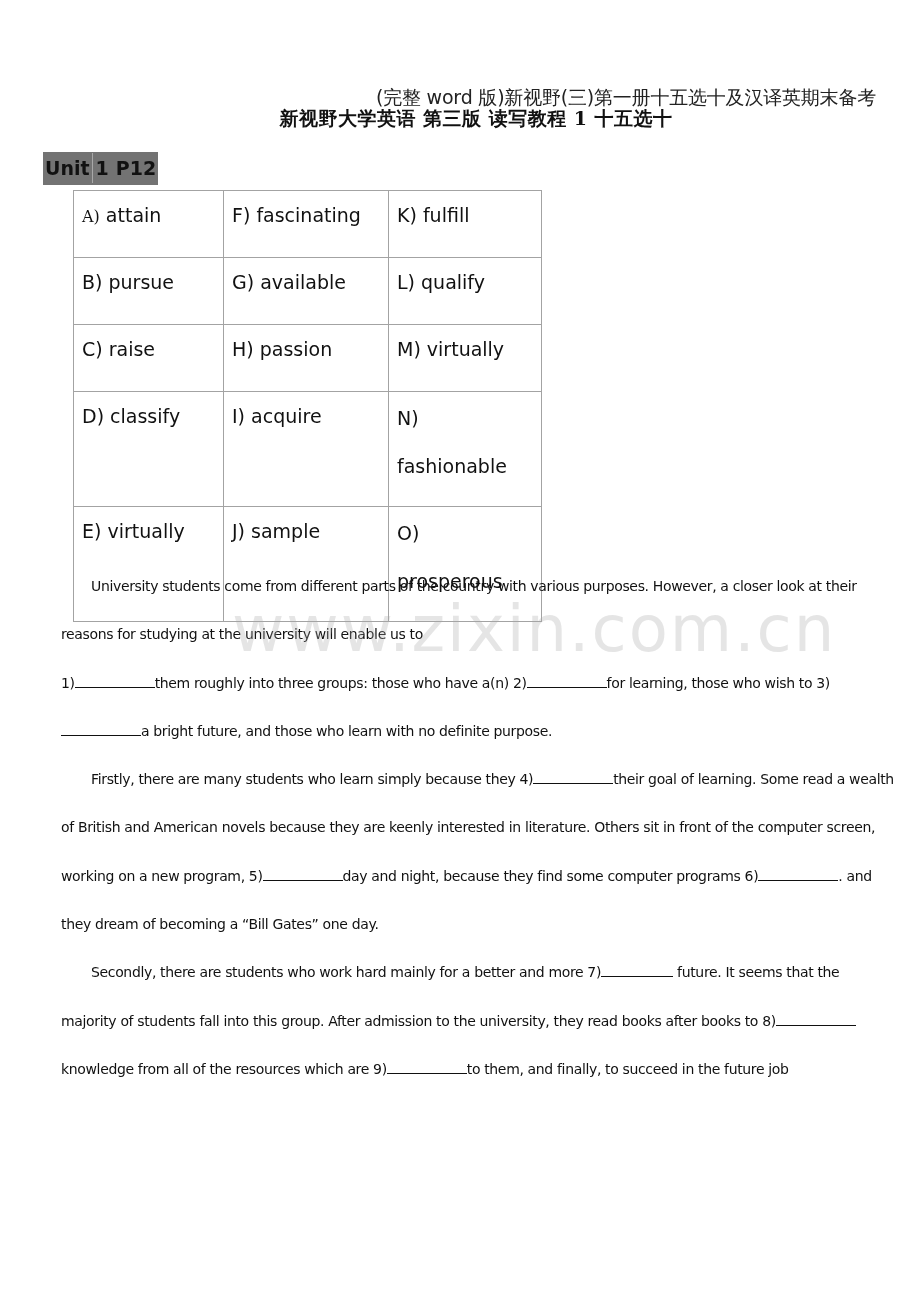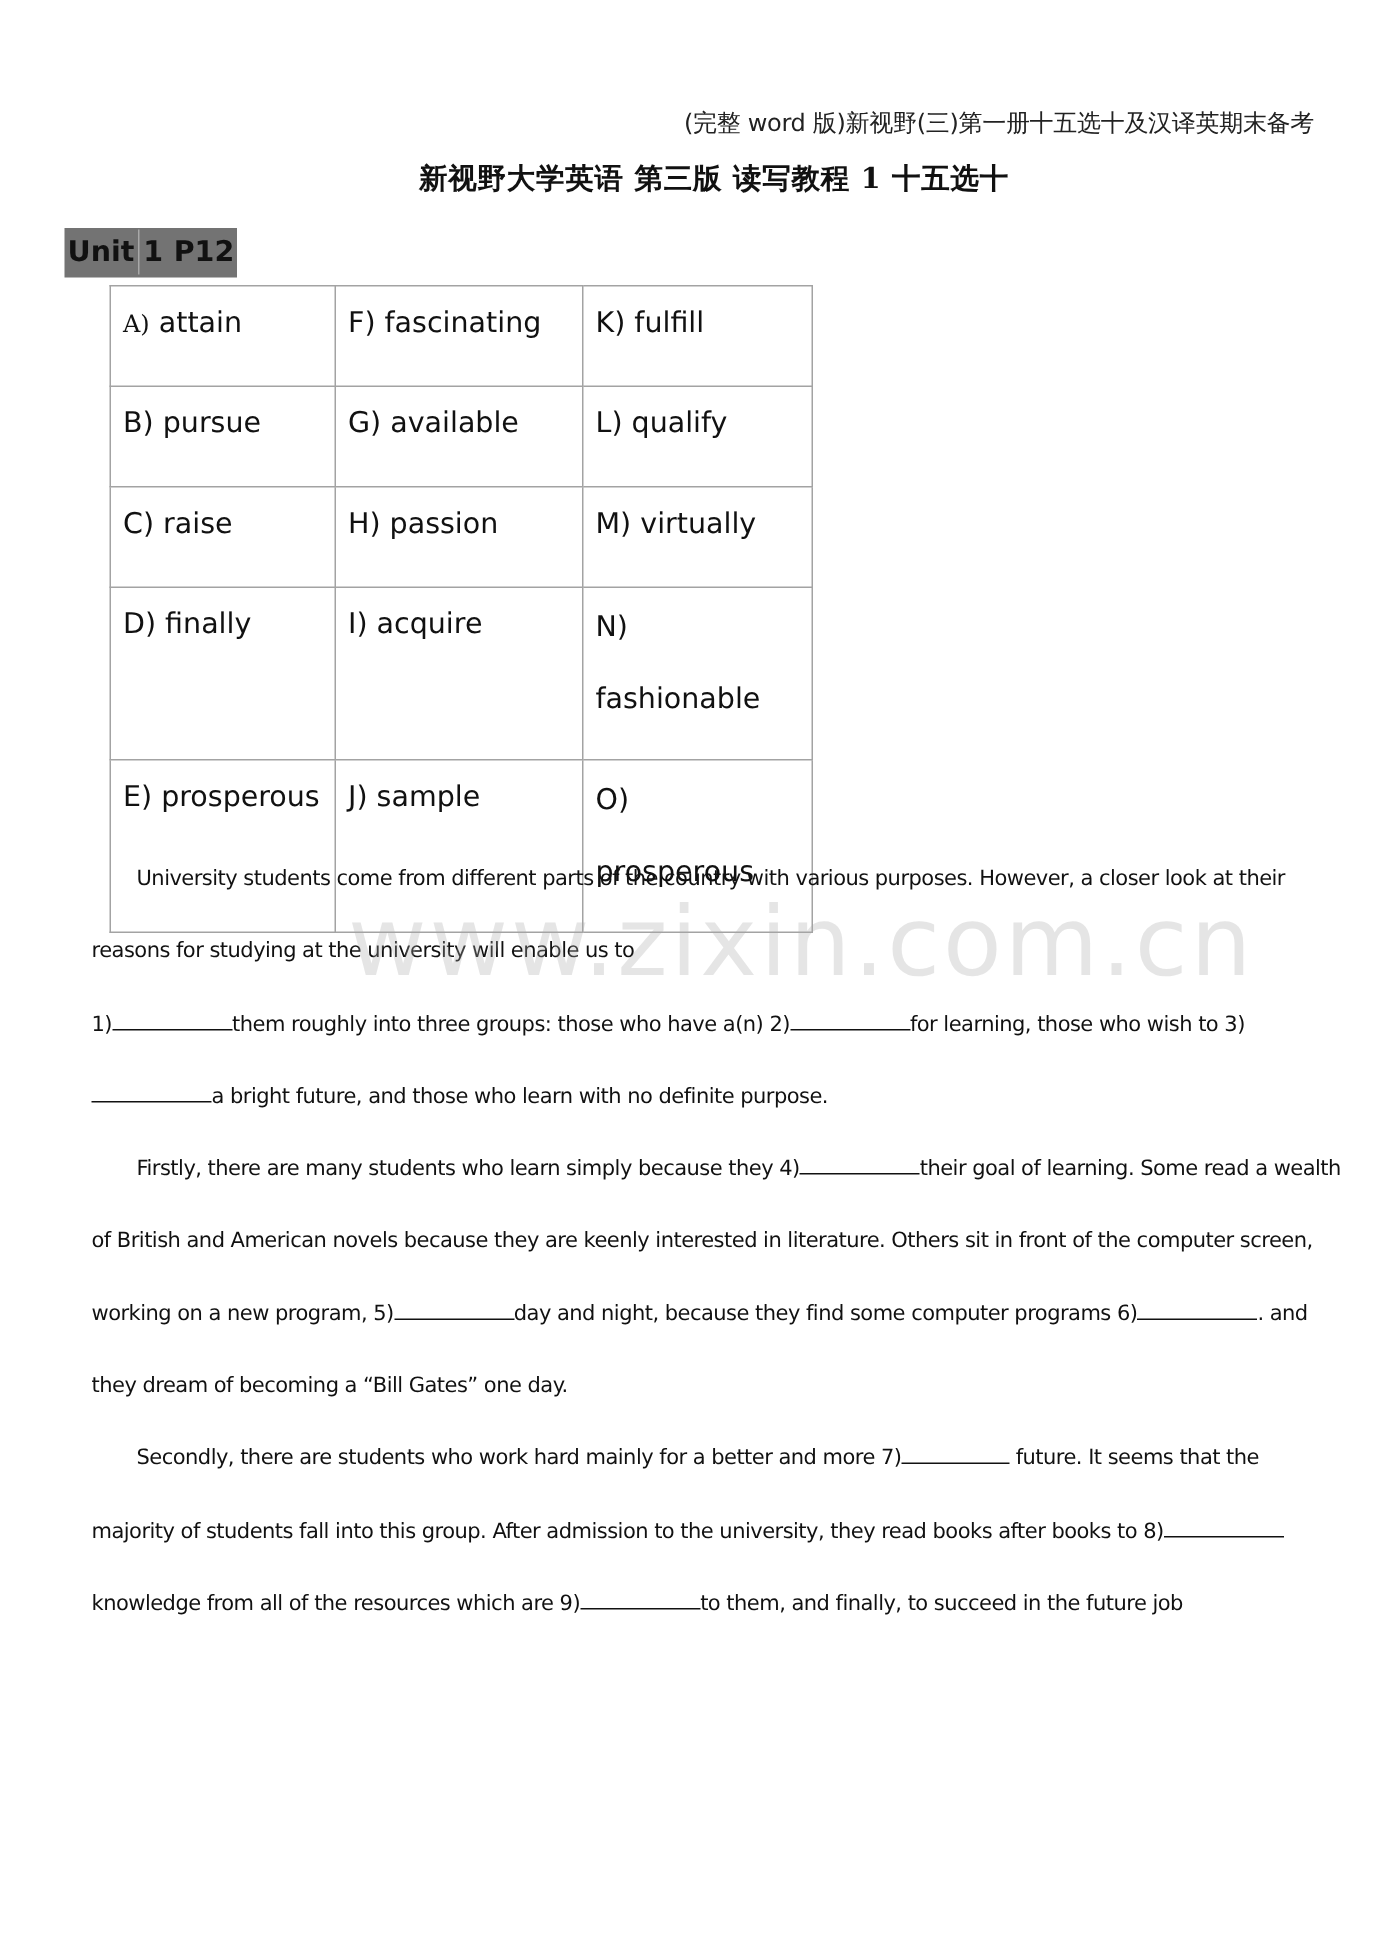--- a/index.html
+++ b/index.html
@@ -2,22 +2,22 @@
 <html><head>
 <meta charset="utf-8">
 <style>
   html, body { margin: 0; padding: 0; background: #ffffff; }
   body {
     width: 920px; height: 1302px; position: relative; overflow: hidden;
     font-family: "DejaVu Sans", "Liberation Sans", sans-serif;
     color: #111111;
   }
   .doc-header {
-    position: absolute; right: 44px; top: 72px;
-    font-size: 16px; letter-spacing: -0.2px;
+    position: absolute; right: 44px; top: 85px;
+    font-size: 19px; letter-spacing: -0.2px;
     font-family: "DejaVu Sans", sans-serif;
     color: #222;
     text-align: right;
   }
   .title {
     position: absolute; left: 0; width: 920px; top: 106px;
     text-align: center; font-size: 19px; font-weight: bold;
     font-family: "DejaVu Serif", "Liberation Serif", serif;
     letter-spacing: 0.5px;
     padding-left: 16px;
@@ -86,29 +86,29 @@
     <td>B) pursue</td>
     <td>G) available</td>
     <td>L) qualify</td>
   </tr>
   <tr class="row-short">
     <td>C) raise</td>
     <td>H) passion</td>
     <td>M) virtually</td>
   </tr>
   <tr class="row-tall">
-    <td>D) finally</td>
+    <td>D) classify</td>
     <td>I) acquire</td>
     <td>
           <span class="line">N)</span>
           <span class="line">fashionable</span>
         </td>
   </tr>
   <tr class="row-tall">
-    <td>E) prosperous</td>
+    <td>E) virtually</td>
     <td>J) sample</td>
     <td>
           <span class="line">O)</span>
           <span class="line">prosperous</span>
         </td>
   </tr>
 </tbody>
   </table>
 
 <div class="passage">

